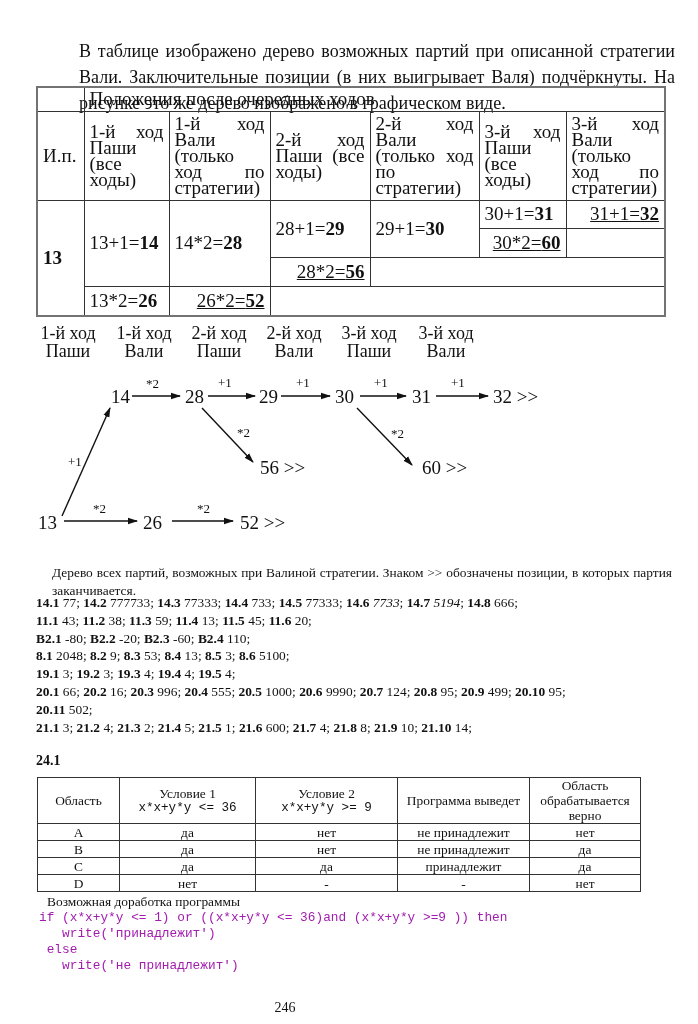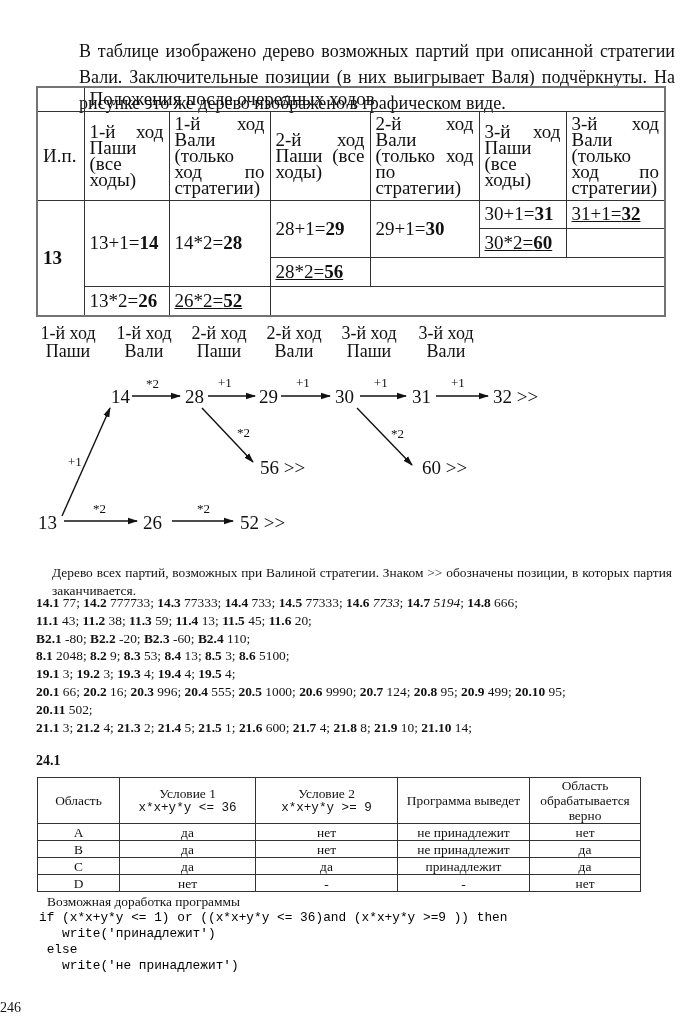--- a/index.html
+++ b/index.html
@@ -20,21 +20,21 @@
       position: absolute; left: 36px; top: 86px; width: 628px;
       border-collapse: collapse; table-layout: fixed;
       font-size: 19px; line-height: 16px;
       border: 2px solid #737373;
     }
     table.t1 td {
       border: 1px solid #333; vertical-align: middle; padding: 0 5px;
     }
     table.t1 td.hdr { vertical-align: middle; text-align: justify; padding: 4px 5px; }
     table.t1 .bold { font-weight: bold; }
-    table.t1 .ul { text-decoration: underline; }
+    table.t1 .ul { text-decoration: underline; text-align: right; }
 
     
     .diagram { position: absolute; left: 0; top: 320px; width: 698px; height: 230px; }
     .col-label {
       position: absolute; top: 4px; width: 70px; text-align: center;
       font-size: 18px; line-height: 18px;
     }
     svg.tree { position: absolute; left: 0; top: 0; width: 698px; height: 230px; overflow: visible; }
     svg.tree text.node { font-family: "Liberation Serif", "DejaVu Serif", serif; font-size: 19px; fill: #111; }
     svg.tree text.edge { font-family: "Liberation Serif", "DejaVu Serif", serif; font-size: 13px; fill: #111; }
@@ -70,26 +70,26 @@
     table.t2 .mono { font-family: "Liberation Mono", "DejaVu Sans Mono", monospace; font-size: 12.6px; }
 
     .impr-title {
       position: absolute; left: 36px; top: 894px;
       font-size: 13.4px;
       margin-left: 11px;
     }
     pre.code {
       position: absolute; left: 39px; top: 910px; margin: 0;
       font-family: "Liberation Mono", "DejaVu Sans Mono", monospace;
-      font-size: 12.8px; line-height: 16px; color: #000000;
+      font-size: 12.8px; line-height: 16px; color: #a21caf;
     }
 
     .page-num {
       position: absolute; left: 0; width: 570px; top: 1000px;
-      text-align: left; font-size: 14px;
+      text-align: center; font-size: 14px;
     }
   </style>
 </head>
 <body>
 
 <div class="page">
 
   <p class="intro">В таблице изображено дерево возможных партий при описанной стратегии Вали. Заключительные позиции (в них выигрывает Валя) подчёркнуты. На рисунке это же дерево изображено в графическом виде.</p>
 
   <table class="t1">

